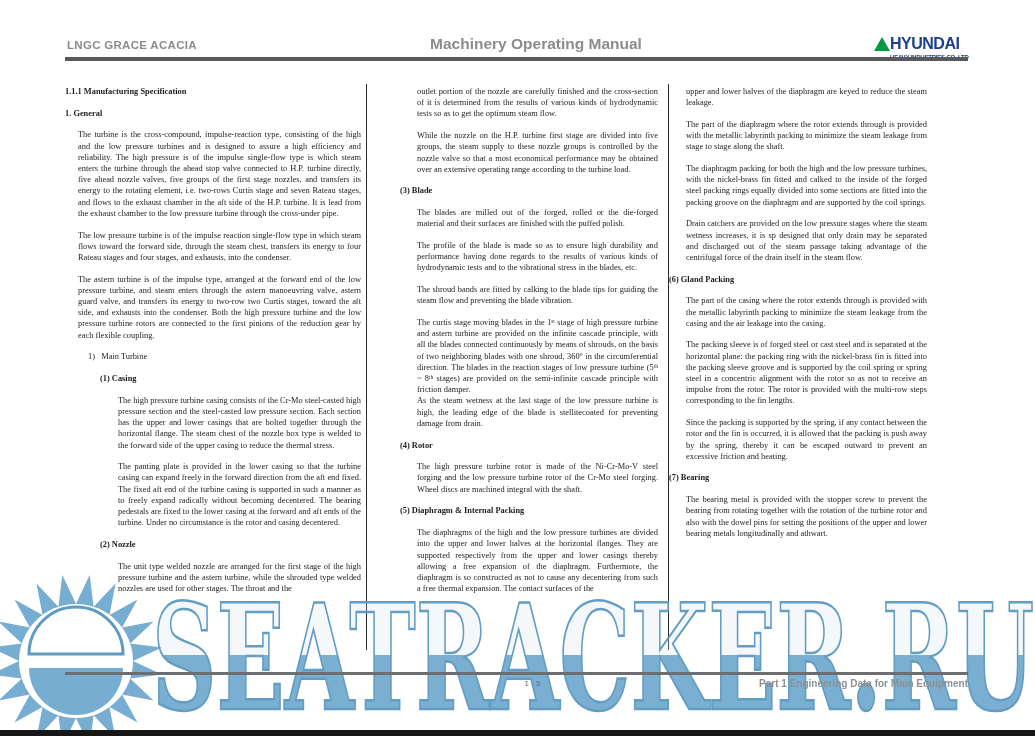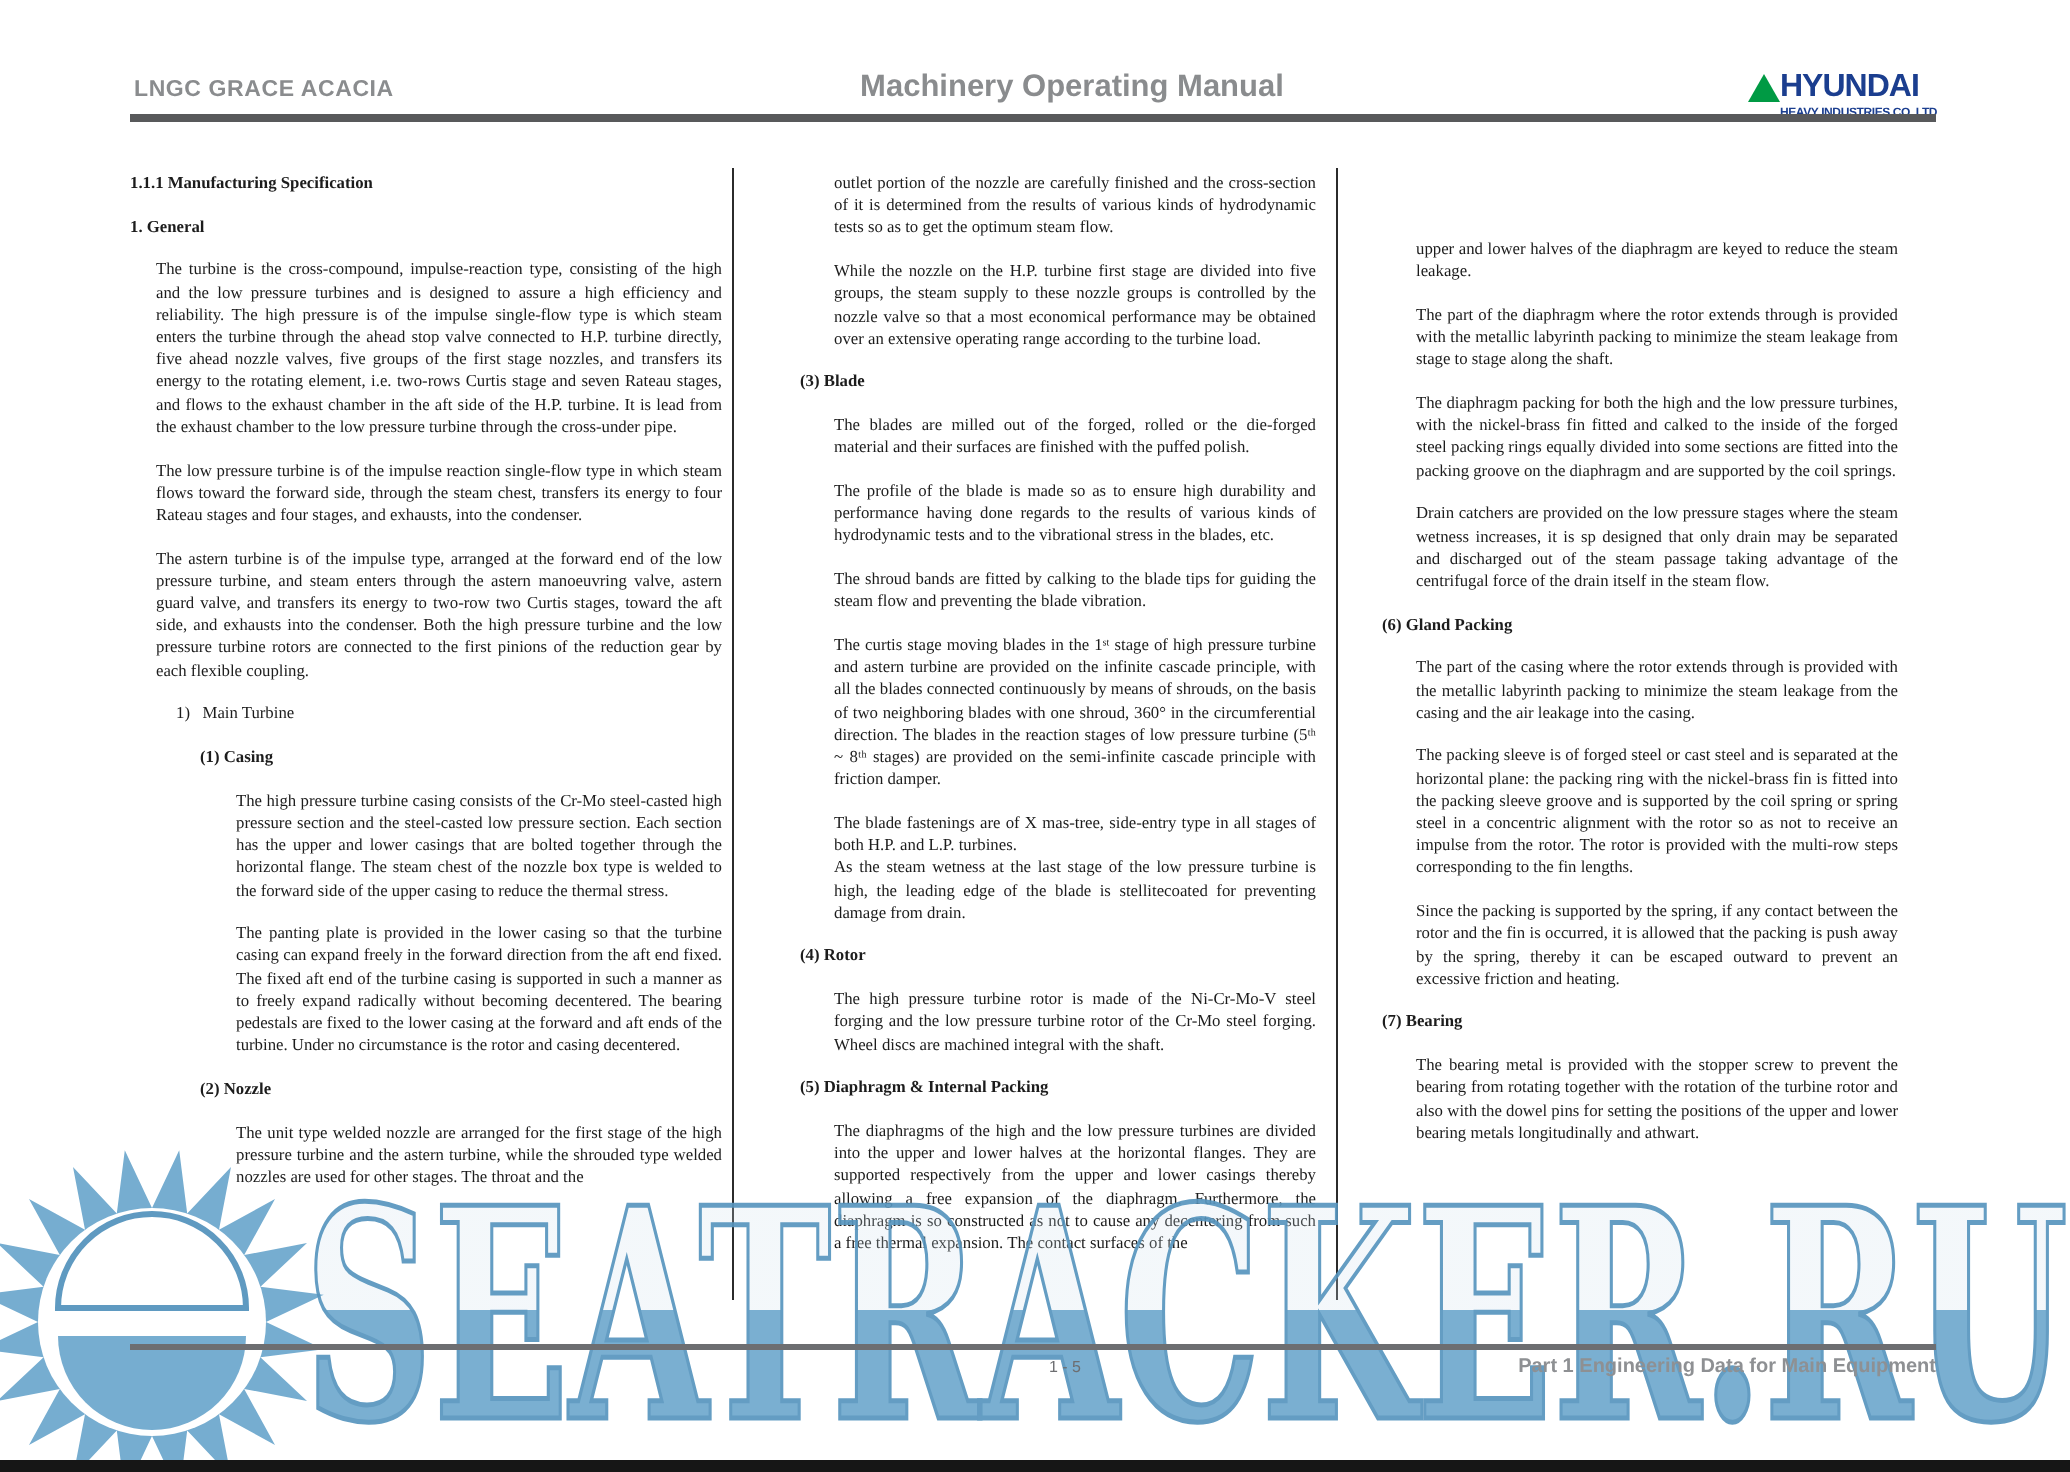--- a/index.html
+++ b/index.html
@@ -14,21 +14,21 @@
   .logo{position:absolute;left:874px;top:35px;display:flex;align-items:flex-start;}
   .logo-tri{width:0;height:0;border-left:8px solid transparent;border-right:8px solid transparent;
             border-bottom:14px solid #009A44;margin-top:2px;}
   .logo-txt{margin-left:0;line-height:1;}
   .logo-brand{font:bold 16px "Liberation Sans",sans-serif;color:#1B3E8F;letter-spacing:-.5px;}
   .logo-sub{font:bold 6px "Liberation Sans",sans-serif;color:#1B3E8F;letter-spacing:-.2px;margin-top:1px;}
   
   .col{position:absolute;top:86px;font-size:8.4px;line-height:11.2px;color:#1c1c1c;z-index:1;}
   #col1{left:65px;width:296px;}
   #col2{left:395px;width:263px;}
-  #col3{left:686px;width:263px;margin-top:33px;}
+  #col3{left:664px;width:263px;}
   .blk{margin-top:10.5px;text-align:justify;}
   .blk:first-child{margin-top:0;}
   .blk.cont{margin-top:0;}
   .bold{font-weight:bold;}
   .lvl0{margin-left:0;}
   .lvl1{margin-left:13px;}
   .lvl2{margin-left:23px;font-family:Liberation Serif, serif;}
   .lvl3{margin-left:35px;font-weight:bold;}
   .lvl4{margin-left:53px;}
   .c23 .lvl3{margin-left:5px;}
@@ -77,21 +77,20 @@
       <div class="blk lvl4">The unit type welded nozzle are arranged for the first stage of the high pressure turbine and the astern turbine, while the shrouded type welded nozzles are used for other stages. The throat and the</div>
     </div>
   <div class="col c23" id="col2">
       <div class="blk lvl4">outlet portion of the nozzle are carefully finished and the cross-section of it is determined from the results of various kinds of hydrodynamic tests so as to get the optimum steam flow.</div>
       <div class="blk lvl4">While the nozzle on the H.P. turbine first stage are divided into five groups, the steam supply to these nozzle groups is controlled by the nozzle valve so that a most economical performance may be obtained over an extensive operating range according to the turbine load.</div>
       <div class="blk lvl3">(3) Blade</div>
       <div class="blk lvl4">The blades are milled out of the forged, rolled or the die-forged material and their surfaces are finished with the puffed polish.</div>
       <div class="blk lvl4">The profile of the blade is made so as to ensure high durability and performance having done regards to the results of various kinds of hydrodynamic tests and to the vibrational stress in the blades, etc.</div>
       <div class="blk lvl4">The shroud bands are fitted by calking to the blade tips for guiding the steam flow and preventing the blade vibration.</div>
       <div class="blk lvl4">The curtis stage moving blades in the 1ˢᵗ stage of high pressure turbine and astern turbine are provided on the infinite cascade principle, with all the blades connected continuously by means of shrouds, on the basis of two neighboring blades with one shroud, 360° in the circumferential direction. The blades in the reaction stages of low pressure turbine (5ᵗʰ ~ 8ᵗʰ stages) are provided on the semi-infinite cascade principle with friction damper.</div>
-      <div class="blk lvl4">The blade fastenings are of X mas-tree, side-entry type in all stages of both H.P. and L.P. turbines.</div>
       <div class="blk lvl4 cont">As the steam wetness at the last stage of the low pressure turbine is high, the leading edge of the blade is stellitecoated for preventing damage from drain.</div>
       <div class="blk lvl3">(4) Rotor</div>
       <div class="blk lvl4">The high pressure turbine rotor is made of the Ni-Cr-Mo-V steel forging and the low pressure turbine rotor of the Cr-Mo steel forging. Wheel discs are machined integral with the shaft.</div>
       <div class="blk lvl3">(5) Diaphragm &amp; Internal Packing</div>
       <div class="blk lvl4">The diaphragms of the high and the low pressure turbines are divided into the upper and lower halves at the horizontal flanges. They are supported respectively from the upper and lower casings thereby allowing a free expansion of the diaphragm. Furthermore, the diaphragm is so constructed as not to cause any decentering from such a free thermal expansion. The contact surfaces of the</div>
     </div>
   <div class="col c23" id="col3">
       <div class="blk lvl4">upper and lower halves of the diaphragm are keyed to reduce the steam leakage.</div>
       <div class="blk lvl4">The part of the diaphragm where the rotor extends through is provided with the metallic labyrinth packing to minimize the steam leakage from stage to stage along the shaft.</div>
       <div class="blk lvl4">The diaphragm packing for both the high and the low pressure turbines, with the nickel-brass fin fitted and calked to the inside of the forged steel packing rings equally divided into some sections are fitted into the packing groove on the diaphragm and are supported by the coil springs.</div>

